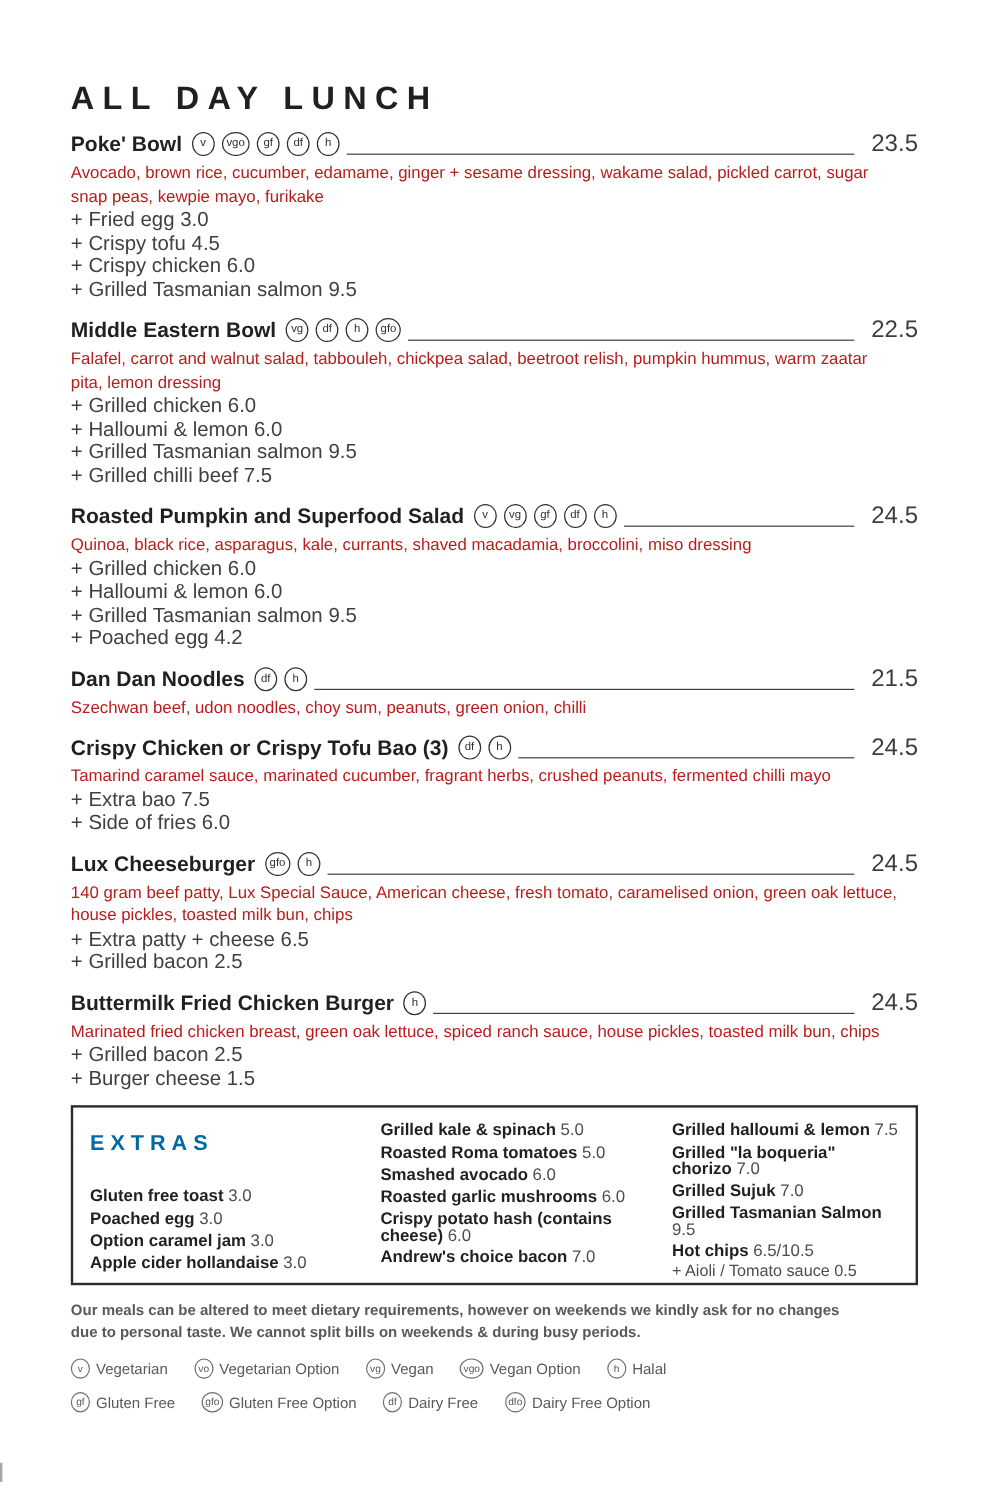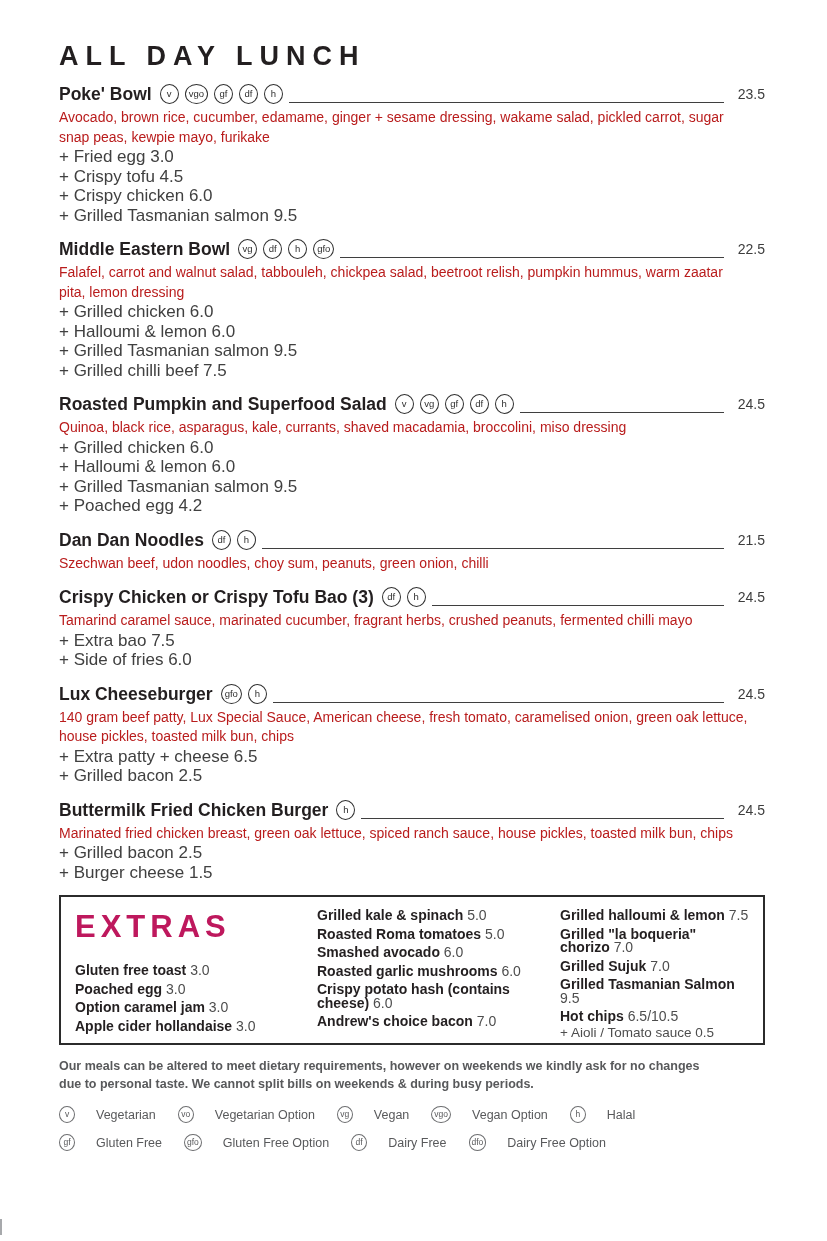--- a/index.html
+++ b/index.html
@@ -1,70 +1,70 @@
 <!DOCTYPE html>
 <html><head>
 <meta charset="utf-8">
 <style>
   html, body { margin: 0; padding: 0; background: #ffffff; }
   body { width: 827px; height: 1241px; font-family: "Liberation Sans", sans-serif; }
   .page {
     position: relative; width: 827px; height: 1241px; box-sizing: border-box;
-    background: #ffffff; padding: 41px 60px 0 59px; overflow: hidden;
+    background: #ffffff; padding: 67px 60px 0 59px; overflow: hidden;
     color: #404040;
   }
   .page-title {
     font-size: 27px; font-weight: bold; letter-spacing: 7px; color: #231f20;
     margin: 0 0 12px 0; line-height: 30px;
   }
   .menu-item { margin-bottom: 13px; }
   .item-header { display: flex; align-items: flex-end; width: 706px; }
   .item-name {
     font-weight: bold; font-size: 17.5px; color: #231f20; white-space: nowrap;
     line-height: 23px;
   }
   .badges { display: inline-flex; gap: 6px; margin: 0 4px 2px 8px; align-items: flex-end; }
   .badge {
     display: inline-flex; align-items: center; justify-content: center;
     height: 20px; min-width: 19px; padding: 0 3px; box-sizing: border-box;
     border: 1.4px solid #2f2f2f; border-radius: 50%;
     font-size: 9.5px; color: #2f2f2f; line-height: 1; font-weight: normal;
   }
   .leader { flex: 1 1 auto; border-bottom: 1.4px solid #3f3f3f; margin: 0 2px 3px 2px; min-width: 20px; }
-  .price { font-size: 14px; color: #3d3d3d; line-height: 23px; white-space: nowrap; margin-left: 12px; }
+  .price { font-size: 20px; color: #3d3d3d; line-height: 23px; white-space: nowrap; margin-left: 12px; }
   .desc { font-size: 14px; color: #b91c1c; line-height: 19.5px; margin: 2px 0 0 0; max-width: 690px; }
   .addon { font-size: 17px; color: #404040; line-height: 19.5px; }
 
   .extras-box {
     margin-top: 4px; width: 706px; box-sizing: border-box; border: 2px solid #2b2b2b;
     padding: 10px 14px 10px 14px; display: grid; grid-template-columns: 242px 243px 1fr;
     height: 150px;
   }
   .extras-title {
-    font-size: 31px; font-weight: bold; letter-spacing: 5px; color: #be185d;
+    font-size: 18px; font-weight: bold; letter-spacing: 5px; color: #0369a1;
     margin: 4px 0 24px 0; line-height: 27px;
   }
   .extras-item { font-size: 14px; line-height: 13.5px; margin-bottom: 5px; }
   .extras-item .x-name { font-weight: bold; color: #231f20; }
   .extras-item .x-price { font-weight: normal; color: #4d4d4d; }
   .extras-note { font-size: 13.5px; color: #4d4d4d; line-height: 13.5px; margin-top: 2px; }
   .extras-col { padding-top: 2px; }
 
   .footer-note { margin-top: 13px; font-size: 12.5px; color: #58595b; line-height: 17.5px; font-weight: bold; }
 
   .legend { margin-top: 13px; }
   .legend-row { display: flex; align-items: center; gap: 22px; margin-bottom: 11px; }
   .lg-entry { display: inline-flex; align-items: center; }
   .lg-badge {
     display: inline-flex; align-items: center; justify-content: center;
     height: 17px; min-width: 16px; padding: 0 2px; box-sizing: border-box;
     border: 1.2px solid #6d6e70; border-radius: 50%;
     font-size: 8.5px; color: #58595b; line-height: 1;
   }
-  .lg-label { font-size: 12.5px; color: #58595b; margin-left: 21px; }
+  .lg-label { font-size: 12.5px; color: #58595b; margin-left: 5px; }
 
   .edge-mark { position: absolute; left: 0; bottom: 6px; width: 2px; height: 16px; background: #a7a9ac; }
 </style>
 </head>
 <body>
 
 <div class="page">
 
   <h1 class="page-title">ALL DAY LUNCH</h1>
 

